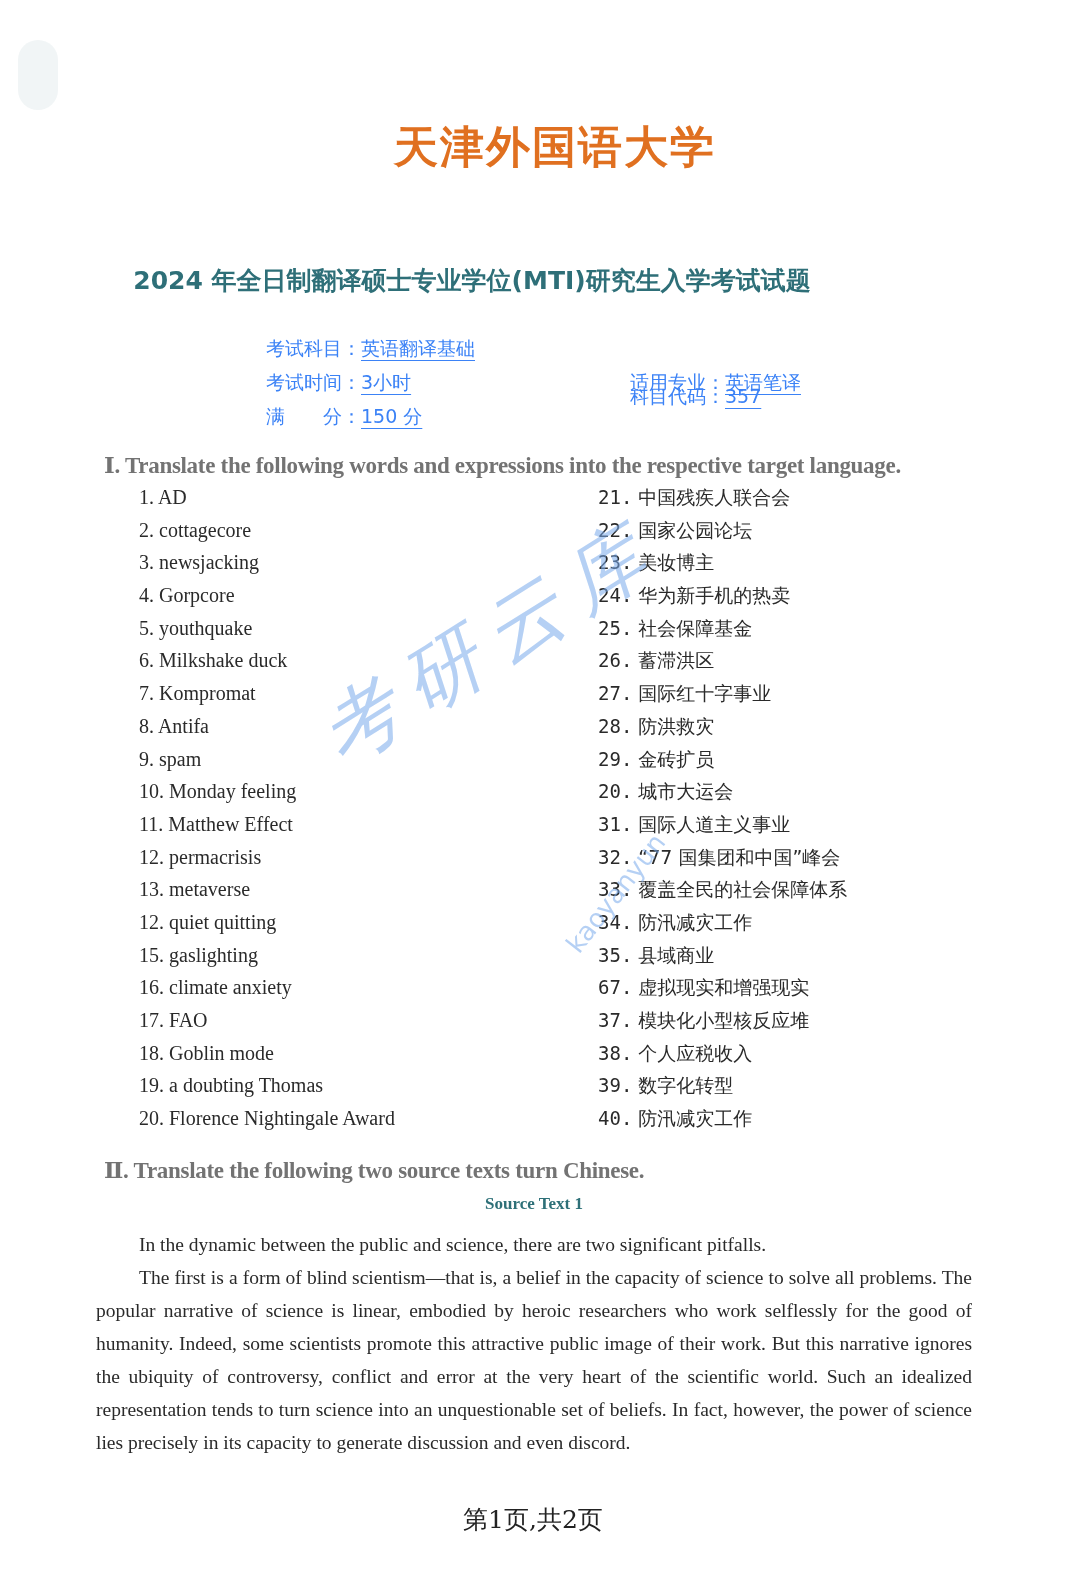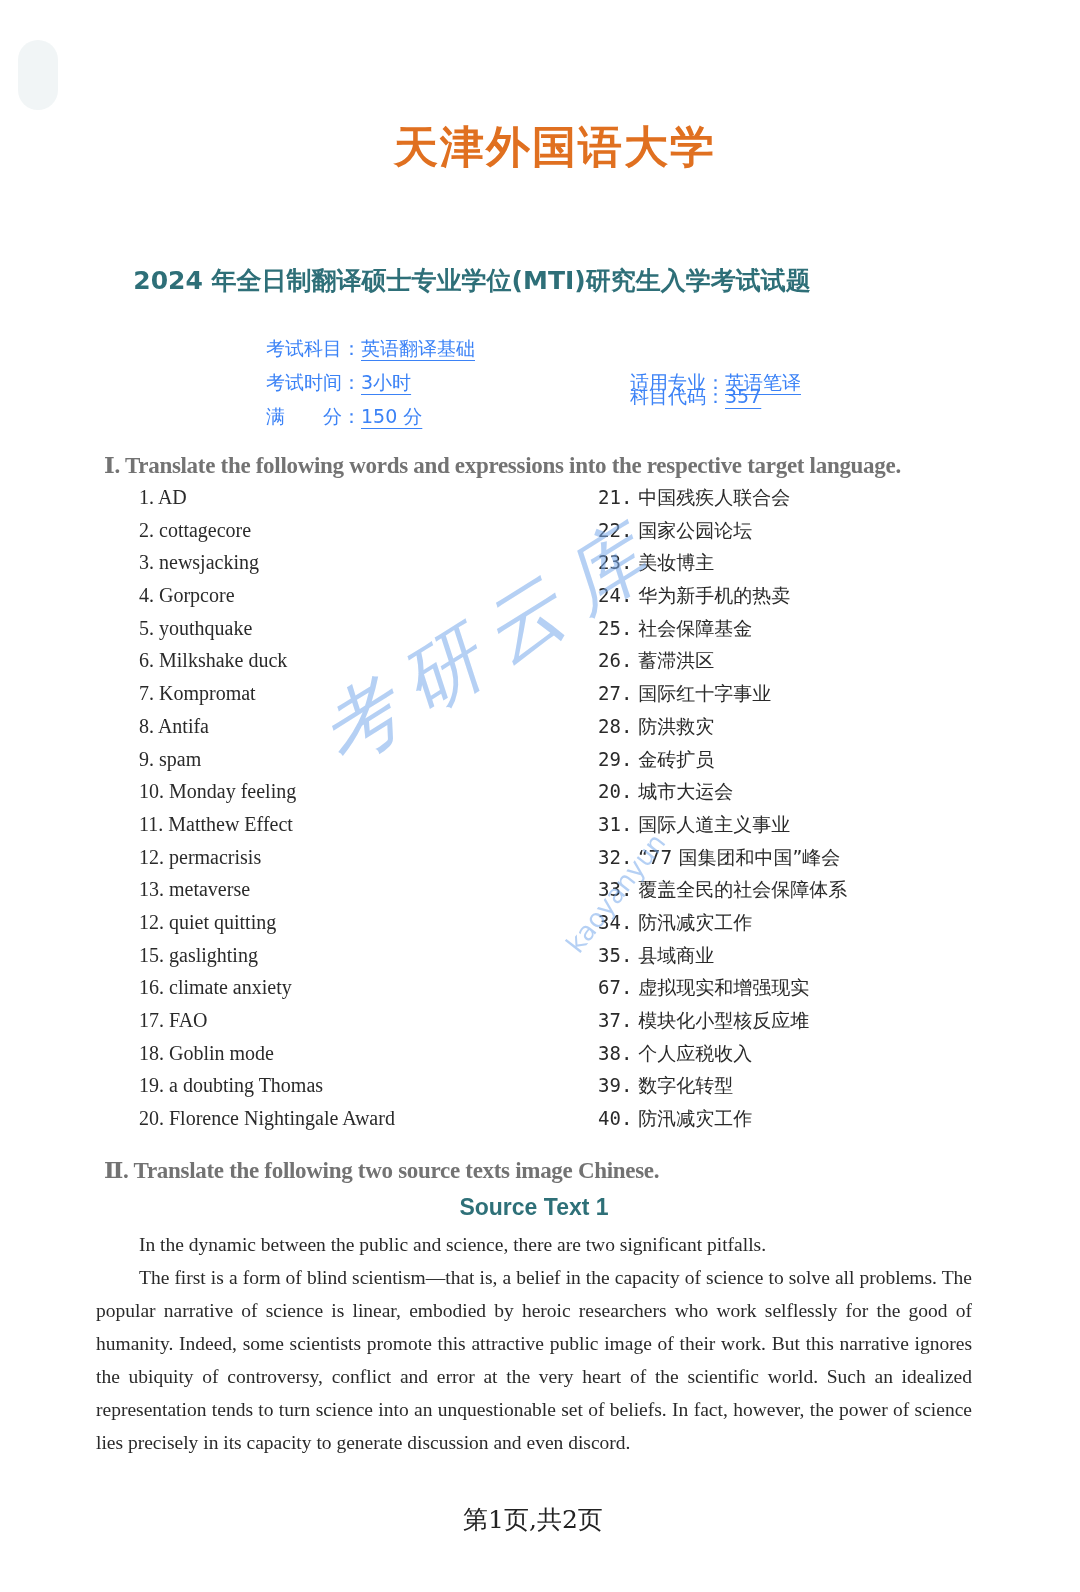--- a/index.html
+++ b/index.html
@@ -25,21 +25,21 @@
     font-weight: bold; color: #737373; font-size: 23px; letter-spacing: -0.3px;
   }
   .list { position: absolute; margin: 0; padding: 0; list-style: none; }
   .list li { height: 32.7px; line-height: 32.7px; font-size: 19px; white-space: nowrap; }
   .list.en { left: 139px; top: 481px; font-family: "Liberation Serif", "DejaVu Serif", serif; font-size: 20px; }
   .list.en li { font-size: 20px; }
   .list.zh { left: 598px; top: 481px; font-family: "DejaVu Sans", "Liberation Sans", sans-serif; }
   .list.zh .num { font-family: "DejaVu Sans Mono", "Liberation Mono", monospace; font-size: 19px; margin-right: 6px; }
   .source-title {
     position: absolute; top: 1194px; left: 0; width: 1068px; text-align: center;
-    font-family: Liberation Sans, sans-serif; font-weight: bold; font-size: 23px; color: #2e7078;
+    font-family: Liberation Serif, serif; font-weight: bold; font-size: 17px; color: #2e7078;
   }
   .body-text {
     position: absolute; left: 96px; top: 1228px; width: 876px;
     font-family: "Liberation Serif", "DejaVu Serif", serif; font-size: 19.5px; line-height: 33px; color: #2a2a2a;
   }
   .body-text p { margin: 0; text-align: justify; text-indent: 43px; }
   .footer {
     position: absolute; top: 1503px; left: 0; width: 1066px; text-align: center;
     font-family: "DejaVu Serif", "Liberation Serif", serif; font-size: 25px; color: #222;
   }
@@ -114,21 +114,21 @@
     <li><span class="num">33.</span><span>覆盖全民的社会保障体系</span></li>
     <li><span class="num">34.</span><span>防汛减灾工作</span></li>
     <li><span class="num">35.</span><span>县域商业</span></li>
     <li><span class="num">67.</span><span>虚拟现实和增强现实</span></li>
     <li><span class="num">37.</span><span>模块化小型核反应堆</span></li>
     <li><span class="num">38.</span><span>个人应税收入</span></li>
     <li><span class="num">39.</span><span>数字化转型</span></li>
     <li><span class="num">40.</span><span>防汛减灾工作</span></li>
   </ul>
 
-  <div class="section-head" style="top:1156px;">Ⅱ. Translate the following two source texts image Chinese.</div>
+  <div class="section-head" style="top:1156px;">Ⅱ. Translate the following two source texts turn Chinese.</div>
   <div class="source-title">Source Text 1</div>
 
   <div class="body-text">
     <p>In the dynamic between the public and science, there are two significant pitfalls.</p>
     <p>The first is a form of blind scientism—that is, a belief in the capacity of science to solve all problems. The popular narrative of science is linear, embodied by heroic researchers who work selflessly for the good of humanity. Indeed, some scientists promote this attractive public image of their work. But this narrative ignores the ubiquity of controversy, conflict and error at the very heart of the scientific world. Such an idealized representation tends to turn science into an unquestionable set of beliefs. In fact, however, the power of science lies precisely in its capacity to generate discussion and even discord.</p>
   </div>
 
   <div class="footer">第1页,共2页</div>
 
   <div class="wm wm-cn">考研云库</div>

